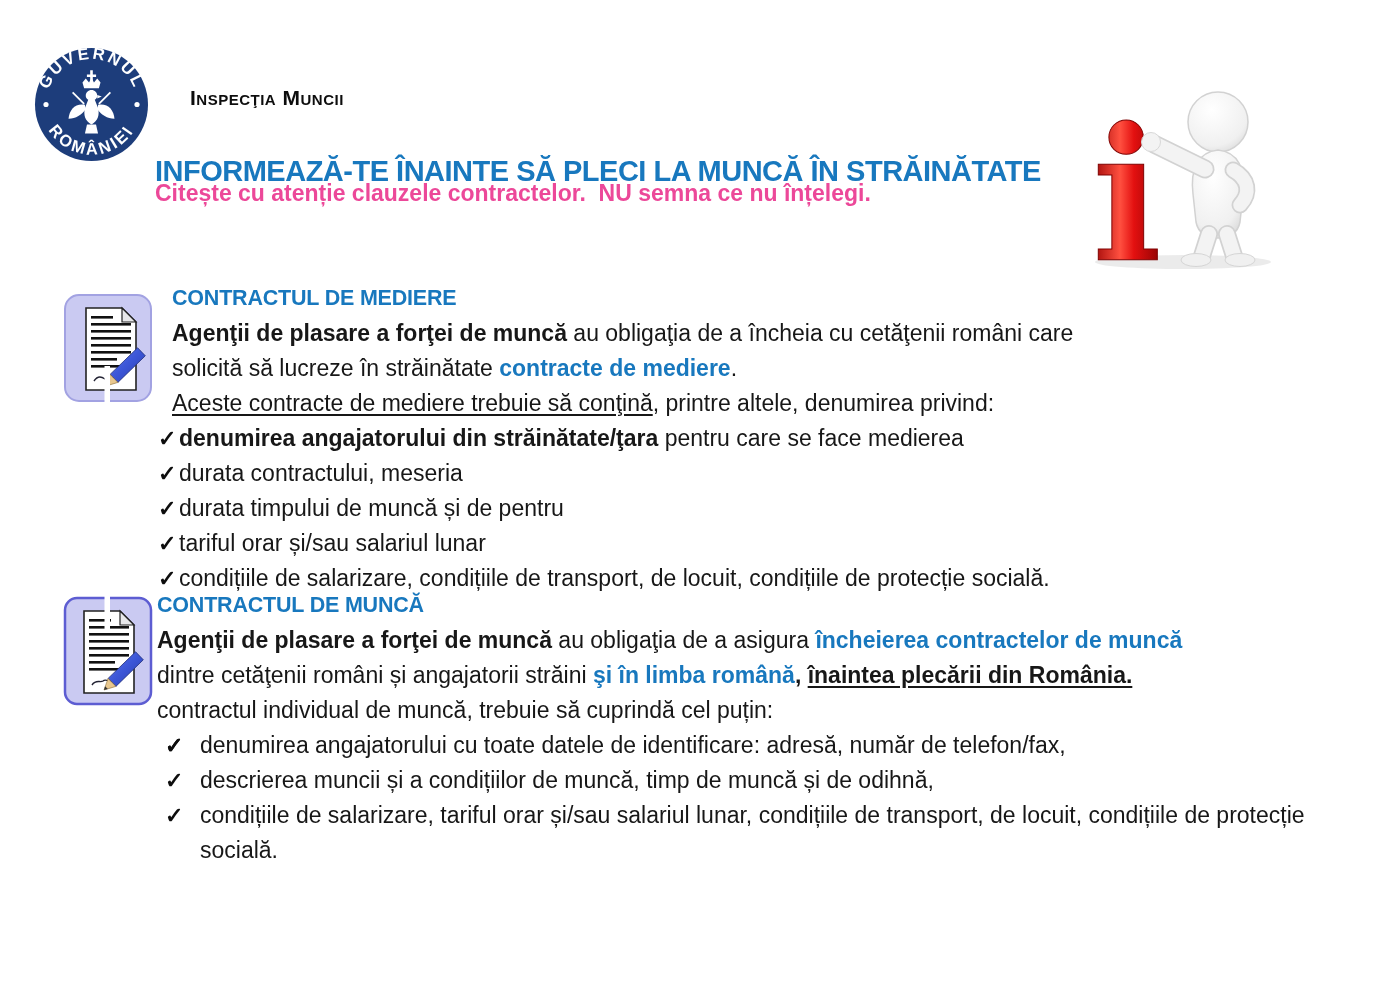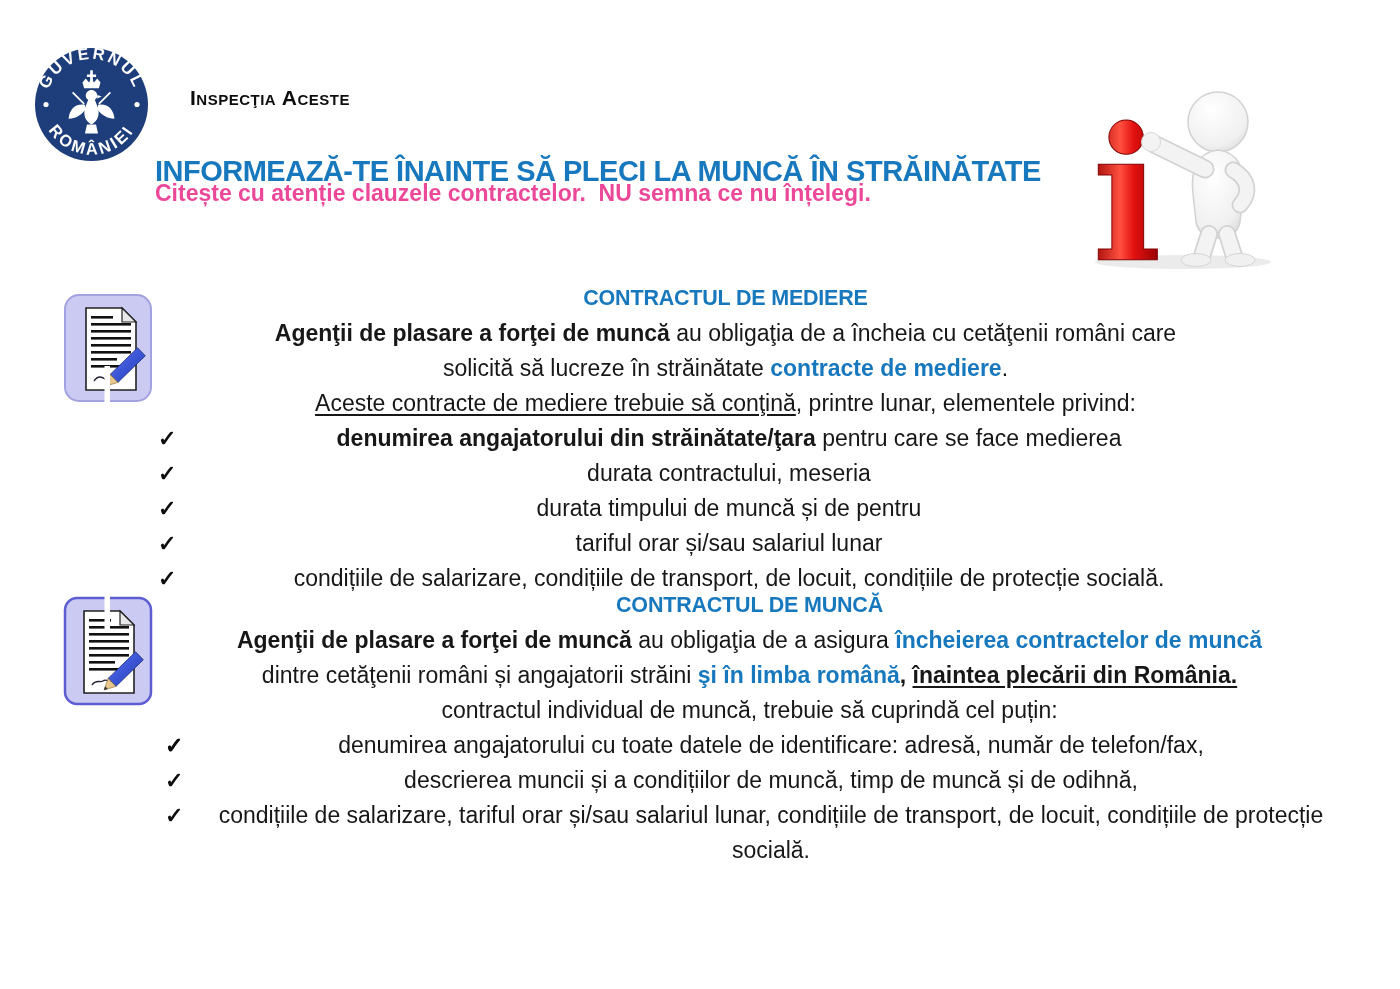--- a/index.html
+++ b/index.html
@@ -30,21 +30,21 @@
     font-size:23px;font-weight:bold;color:#ec4899;white-space:pre;
   }
   .info-figure{position:absolute;left:1068px;top:72px;width:212px;height:198px;}
   
   .sec{position:absolute;left:62px;}
   .sec1{top:285px;width:1240px;}
   .sec2{top:592px;width:1260px;}
   .doc-icon{position:absolute;left:0;width:92px;height:112px;}
   .sec1 .doc-icon{top:7px;}
   .sec2 .doc-icon{top:3px;}
-  .sec-body{margin-left:95px;text-align:center;}
+  .sec-body{margin-left:95px;}
   .sec1 .sec-body{width:1122px;}
   .sec2 .sec-body{width:1185px;}
   .sec-heading{
     margin:0 0 5px 0;font-size:21.5px;line-height:26px;font-weight:bold;
     color:var(--accent);letter-spacing:-.2px;
   }
   .sec1 .sec-heading{padding-left:15px;}
   .para{margin:0;font-size:23px;line-height:35px;color:var(--ink);}
   .sec1 .para{padding-left:15px;}
   
@@ -89,21 +89,21 @@
       <path d="M0,-22 C4,-22 7,-19 7,-15 C7,-13 6,-11 4,-10 L8,0 C10,8 8,16 0,20 C-8,16 -10,8 -8,0 L-4,-10 C-6,-11 -7,-13 -7,-15 C-7,-19 -4,-22 0,-22 Z"></path>
       <path d="M7,-16 L12.5,-14 L7,-11.5 Z"></path>
       <path d="M-8,-4 C-20,-6 -27,2 -28,13 C-19,13 -12,8 -7.5,2 Z"></path>
       <path d="M8,-4 C20,-6 27,2 28,13 C19,13 12,8 7.5,2 Z"></path>
       <path d="M-5.5,20 L5.5,20 L8,31 L-8,31 Z"></path>
       <path d="M-9,-5 L-23,-19" stroke="#fff" stroke-width="2.2" fill="none"></path>
       <path d="M9,-5 L23,-19" stroke="#fff" stroke-width="2.2" fill="none"></path>
     </g>
   </svg>
 
-  <div class="org-name">Inspecţia Aceste</div>
+  <div class="org-name">Inspecţia Muncii</div>
 
   <h1 class="page-title">INFORMEAZĂ-TE ÎNAINTE SĂ PLECI LA MUNCĂ ÎN STRĂINĂTATE</h1>
   <div class="page-subtitle">Citește cu atenție clauzele contractelor.  NU semna ce nu înțelegi.</div>
 
   <svg class="info-figure" viewBox="0 0 212 198" aria-hidden="true">
     <defs>
       <linearGradient id="iGrad" x1="0" y1="0" x2="1" y2="0">
         <stop offset="0" stop-color="#9c0404"></stop>
         <stop offset="0.4" stop-color="#ff5040"></stop>
         <stop offset="0.6" stop-color="#e31010"></stop>
@@ -162,21 +162,21 @@
         <path d="M48.1,82.4 L55.9,90.4 L83.3,63.8 L75.6,55.8 Z" fill="url(#penG1)" stroke="#1e2c7a" stroke-width="0.8"></path>
         <path d="M44,94 L55.9,90.4 L48.1,82.4 Z" fill="#e8c78e" stroke="#8a6b34" stroke-width="0.6"></path>
         <path d="M44,94 L47.8,92.9 L45.1,90.2 Z" fill="#333"></path>
       </g>
       <rect x="42.5" y="74" width="5.5" height="38" fill="#fff"></rect>
     </svg>
     <div class="sec-body">
       <h2 class="sec-heading">CONTRACTUL DE MEDIERE</h2>
       <p class="para"><span class="sp-b">Agenţii de plasare a forţei de muncă</span><span class="sp-r"> au obligaţia de a încheia cu cetăţenii români care</span></p>
       <p class="para"><span class="sp-r">solicită să lucreze în străinătate </span><span class="sp-bb">contracte de mediere</span><span class="sp-r">.</span></p>
-      <p class="para"><span class="sp-u">Aceste contracte de mediere trebuie să conţină</span><span class="sp-r">, printre lunar, elementele privind:</span></p>
+      <p class="para"><span class="sp-u">Aceste contracte de mediere trebuie să conţină</span><span class="sp-r">, printre altele, denumirea privind:</span></p>
       <ul class="checklist tight">
           <li><span class="check">✓</span><span><span class="sp-b">denumirea angajatorului din străinătate/ţara</span><span class="sp-r"> pentru care se face medierea</span></span></li>
           <li><span class="check">✓</span><span><span class="sp-r">durata contractului, meseria</span></span></li>
           <li><span class="check">✓</span><span><span class="sp-r">durata timpului de muncă și de pentru</span></span></li>
           <li><span class="check">✓</span><span><span class="sp-r">tariful orar și/sau salariul lunar</span></span></li>
           <li><span class="check">✓</span><span><span class="sp-r">condițiile de salarizare, condițiile de transport, de locuit, condițiile de protecție socială.</span></span></li>
         </ul>
     </div>
   </section>
 

